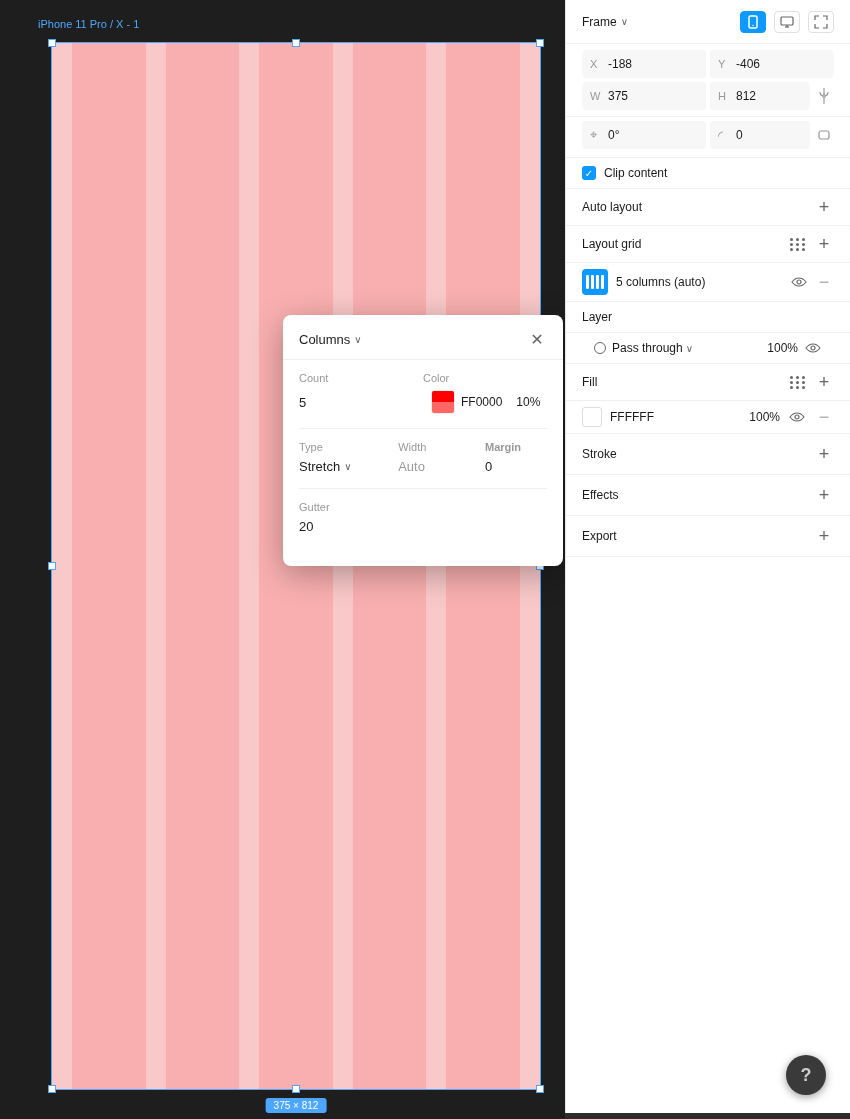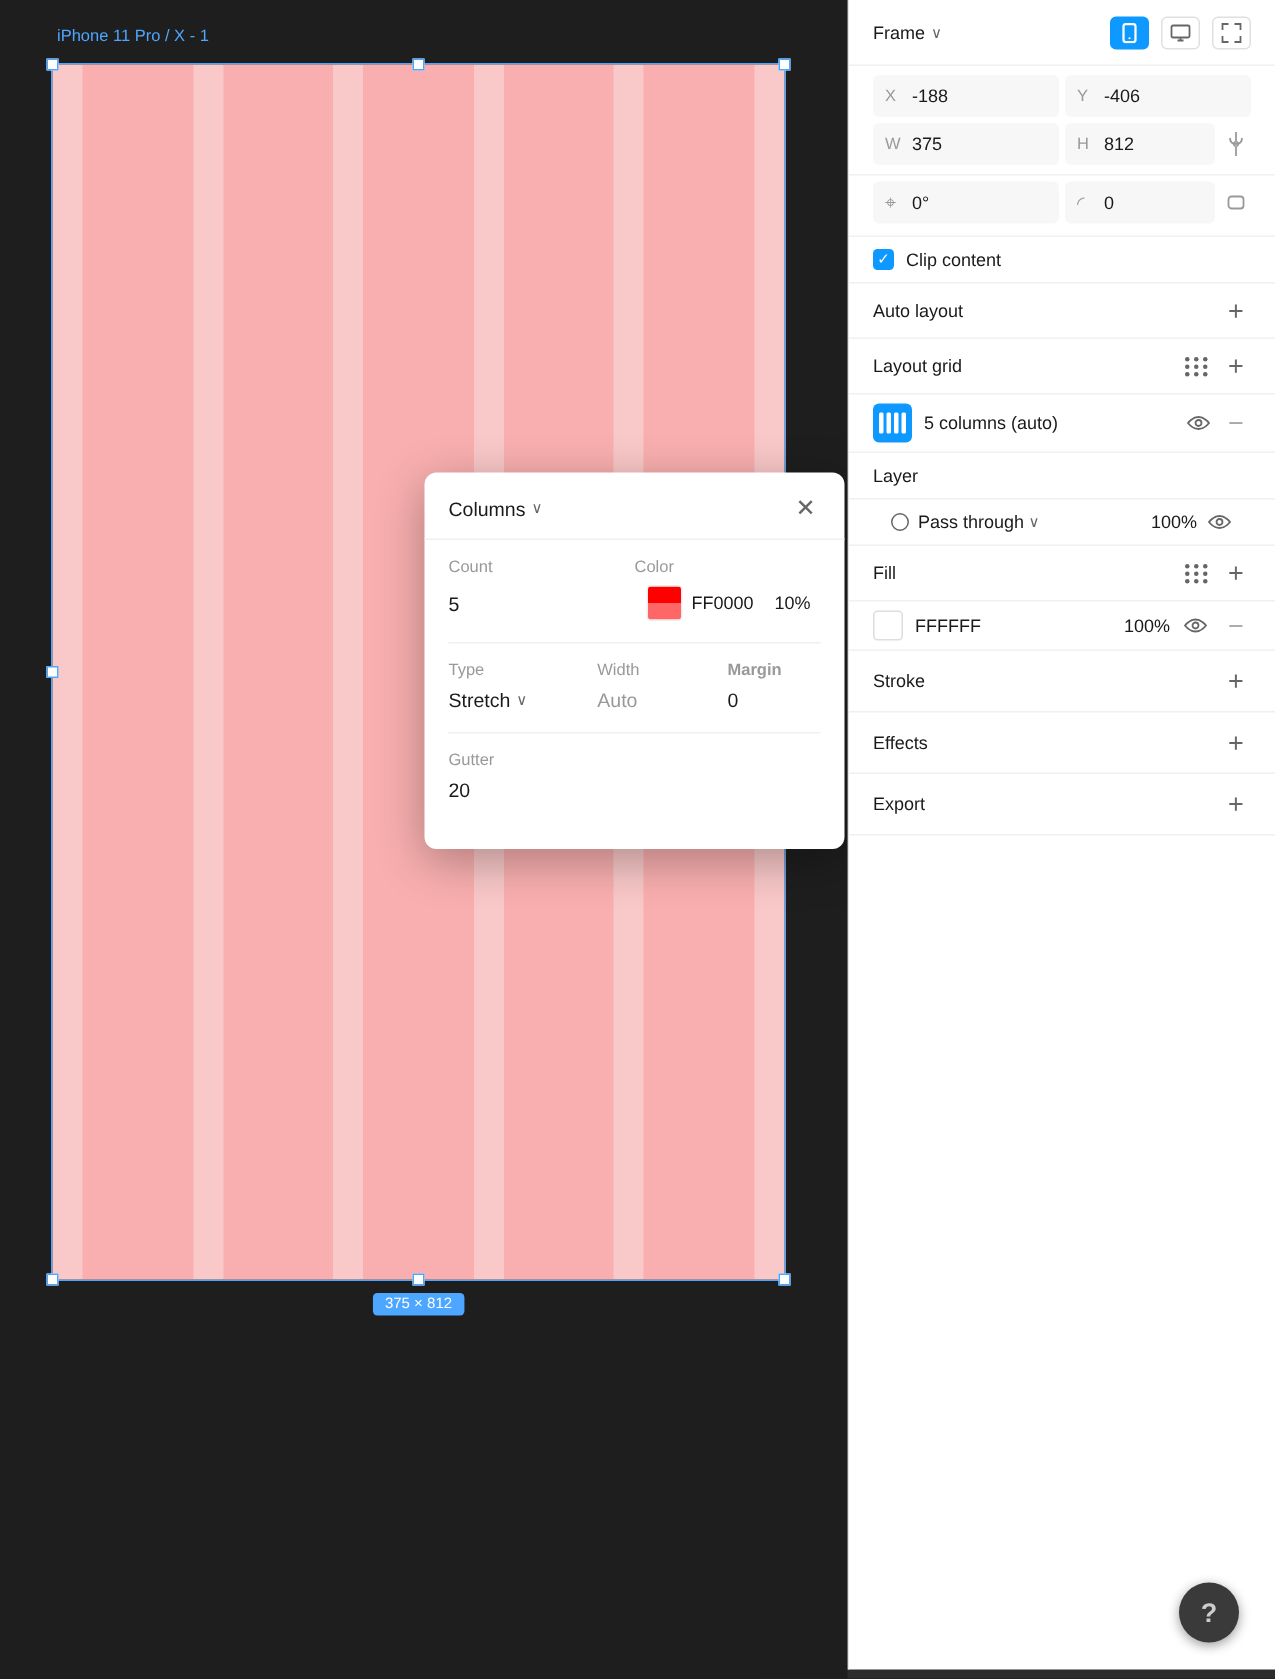--- a/index.html
+++ b/index.html
@@ -28,23 +28,23 @@
       left: 38px;
       color: #4da6ff;
       font-size: 11px;
       font-weight: 500;
       white-space: nowrap;
     }
 
     .phone-frame {
       position: absolute;
       top: 42px;
-      left: 34px;
+      left: 51px;
       width: 490px;
-      height: 812px;
+      height: 1048px;
       border: 1.5px solid #4da6ff;
       background: transparent;
     }
 
     
     .frame-content {
       position: absolute;
       top: 0;
       left: 0;
       width: 100%;

